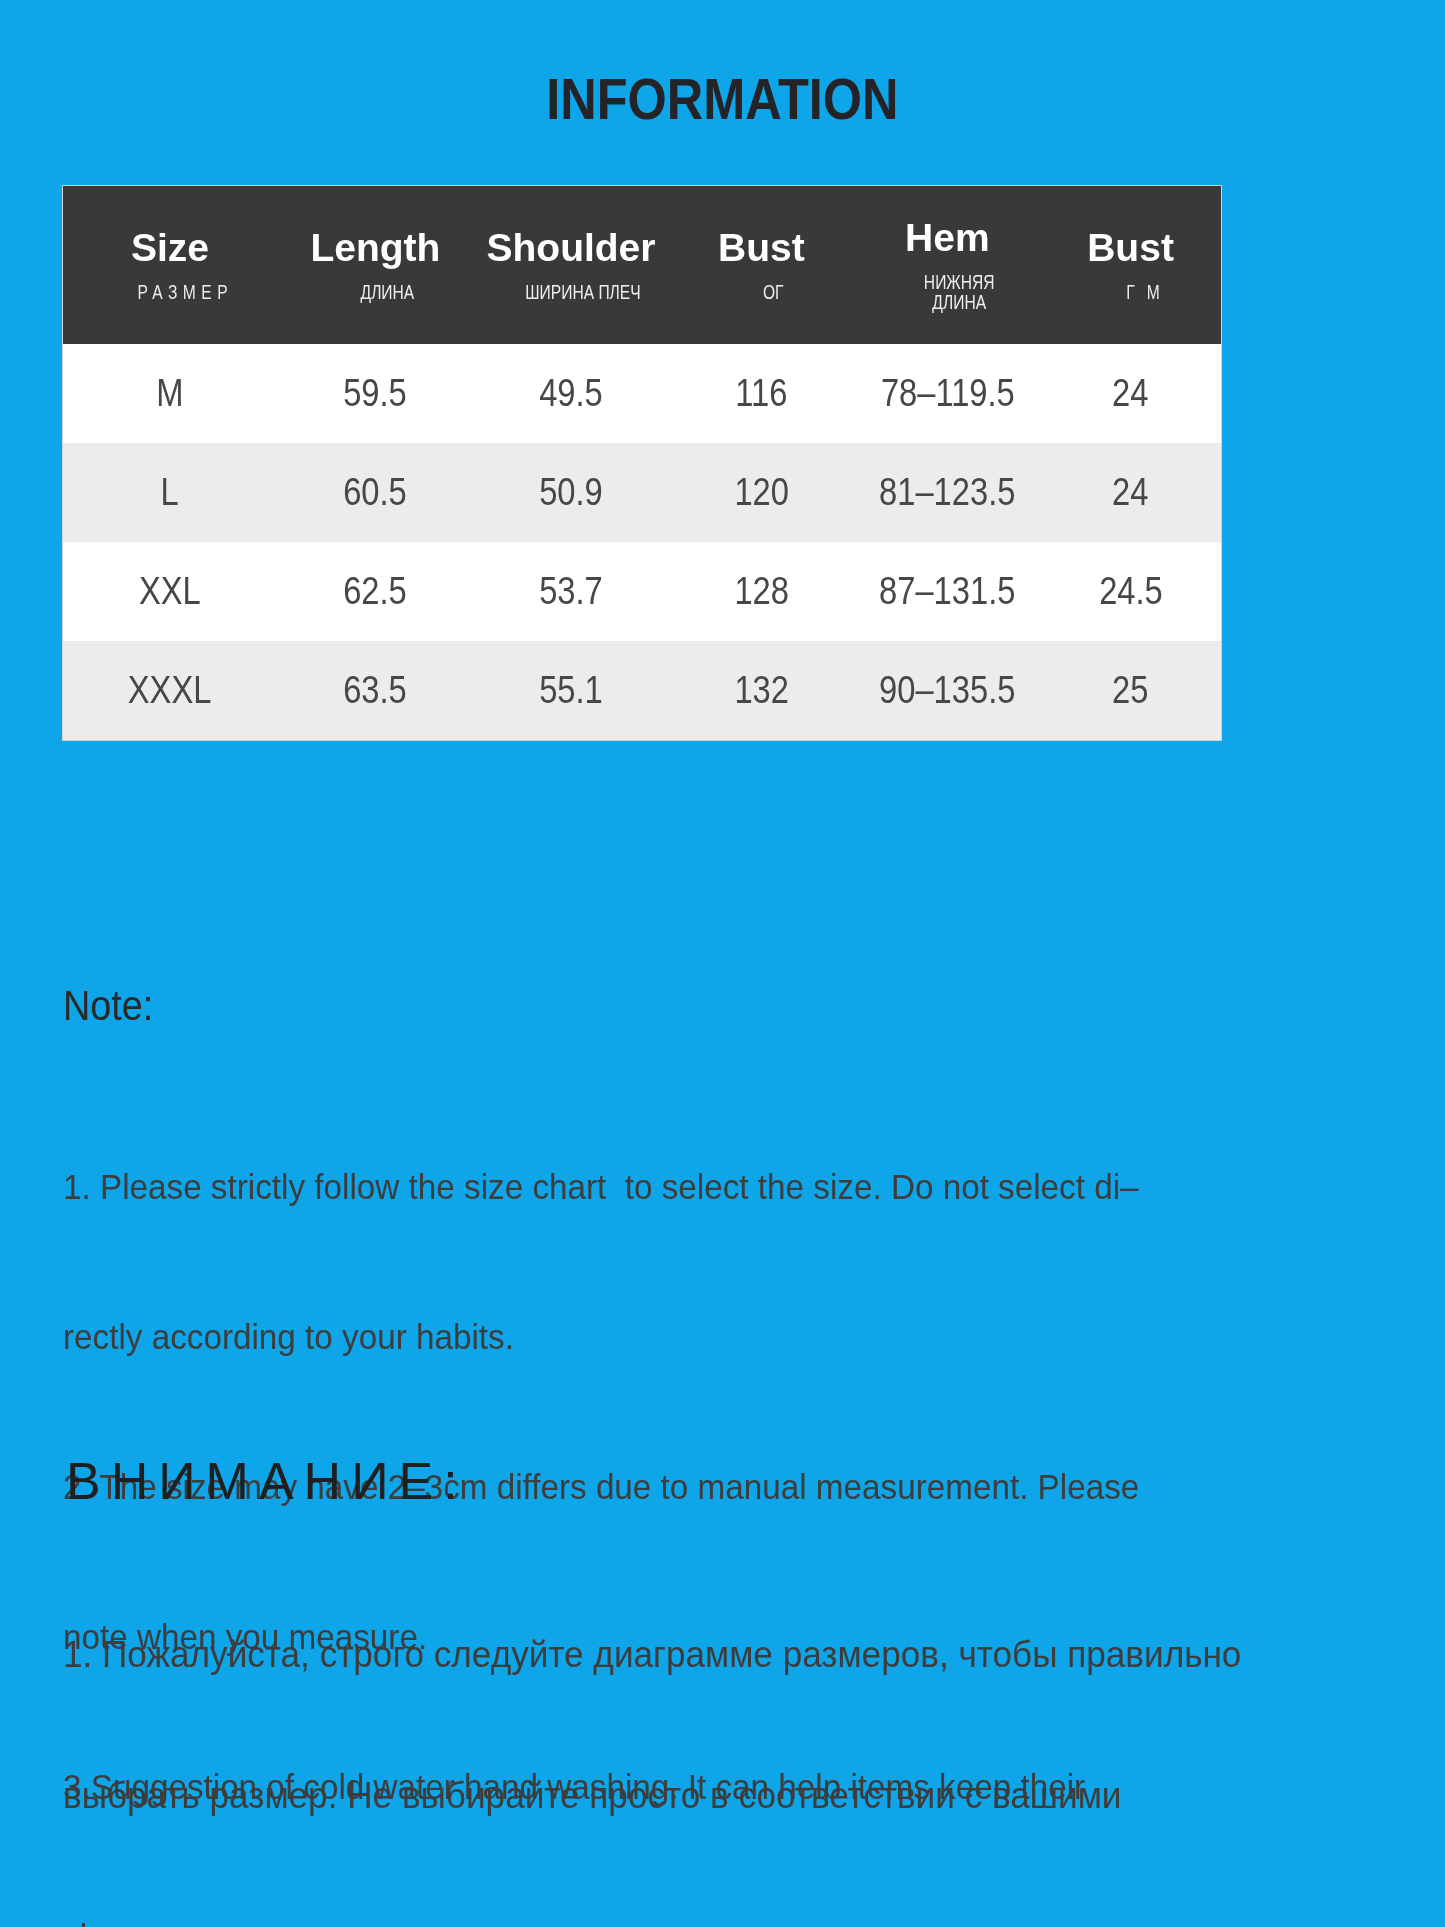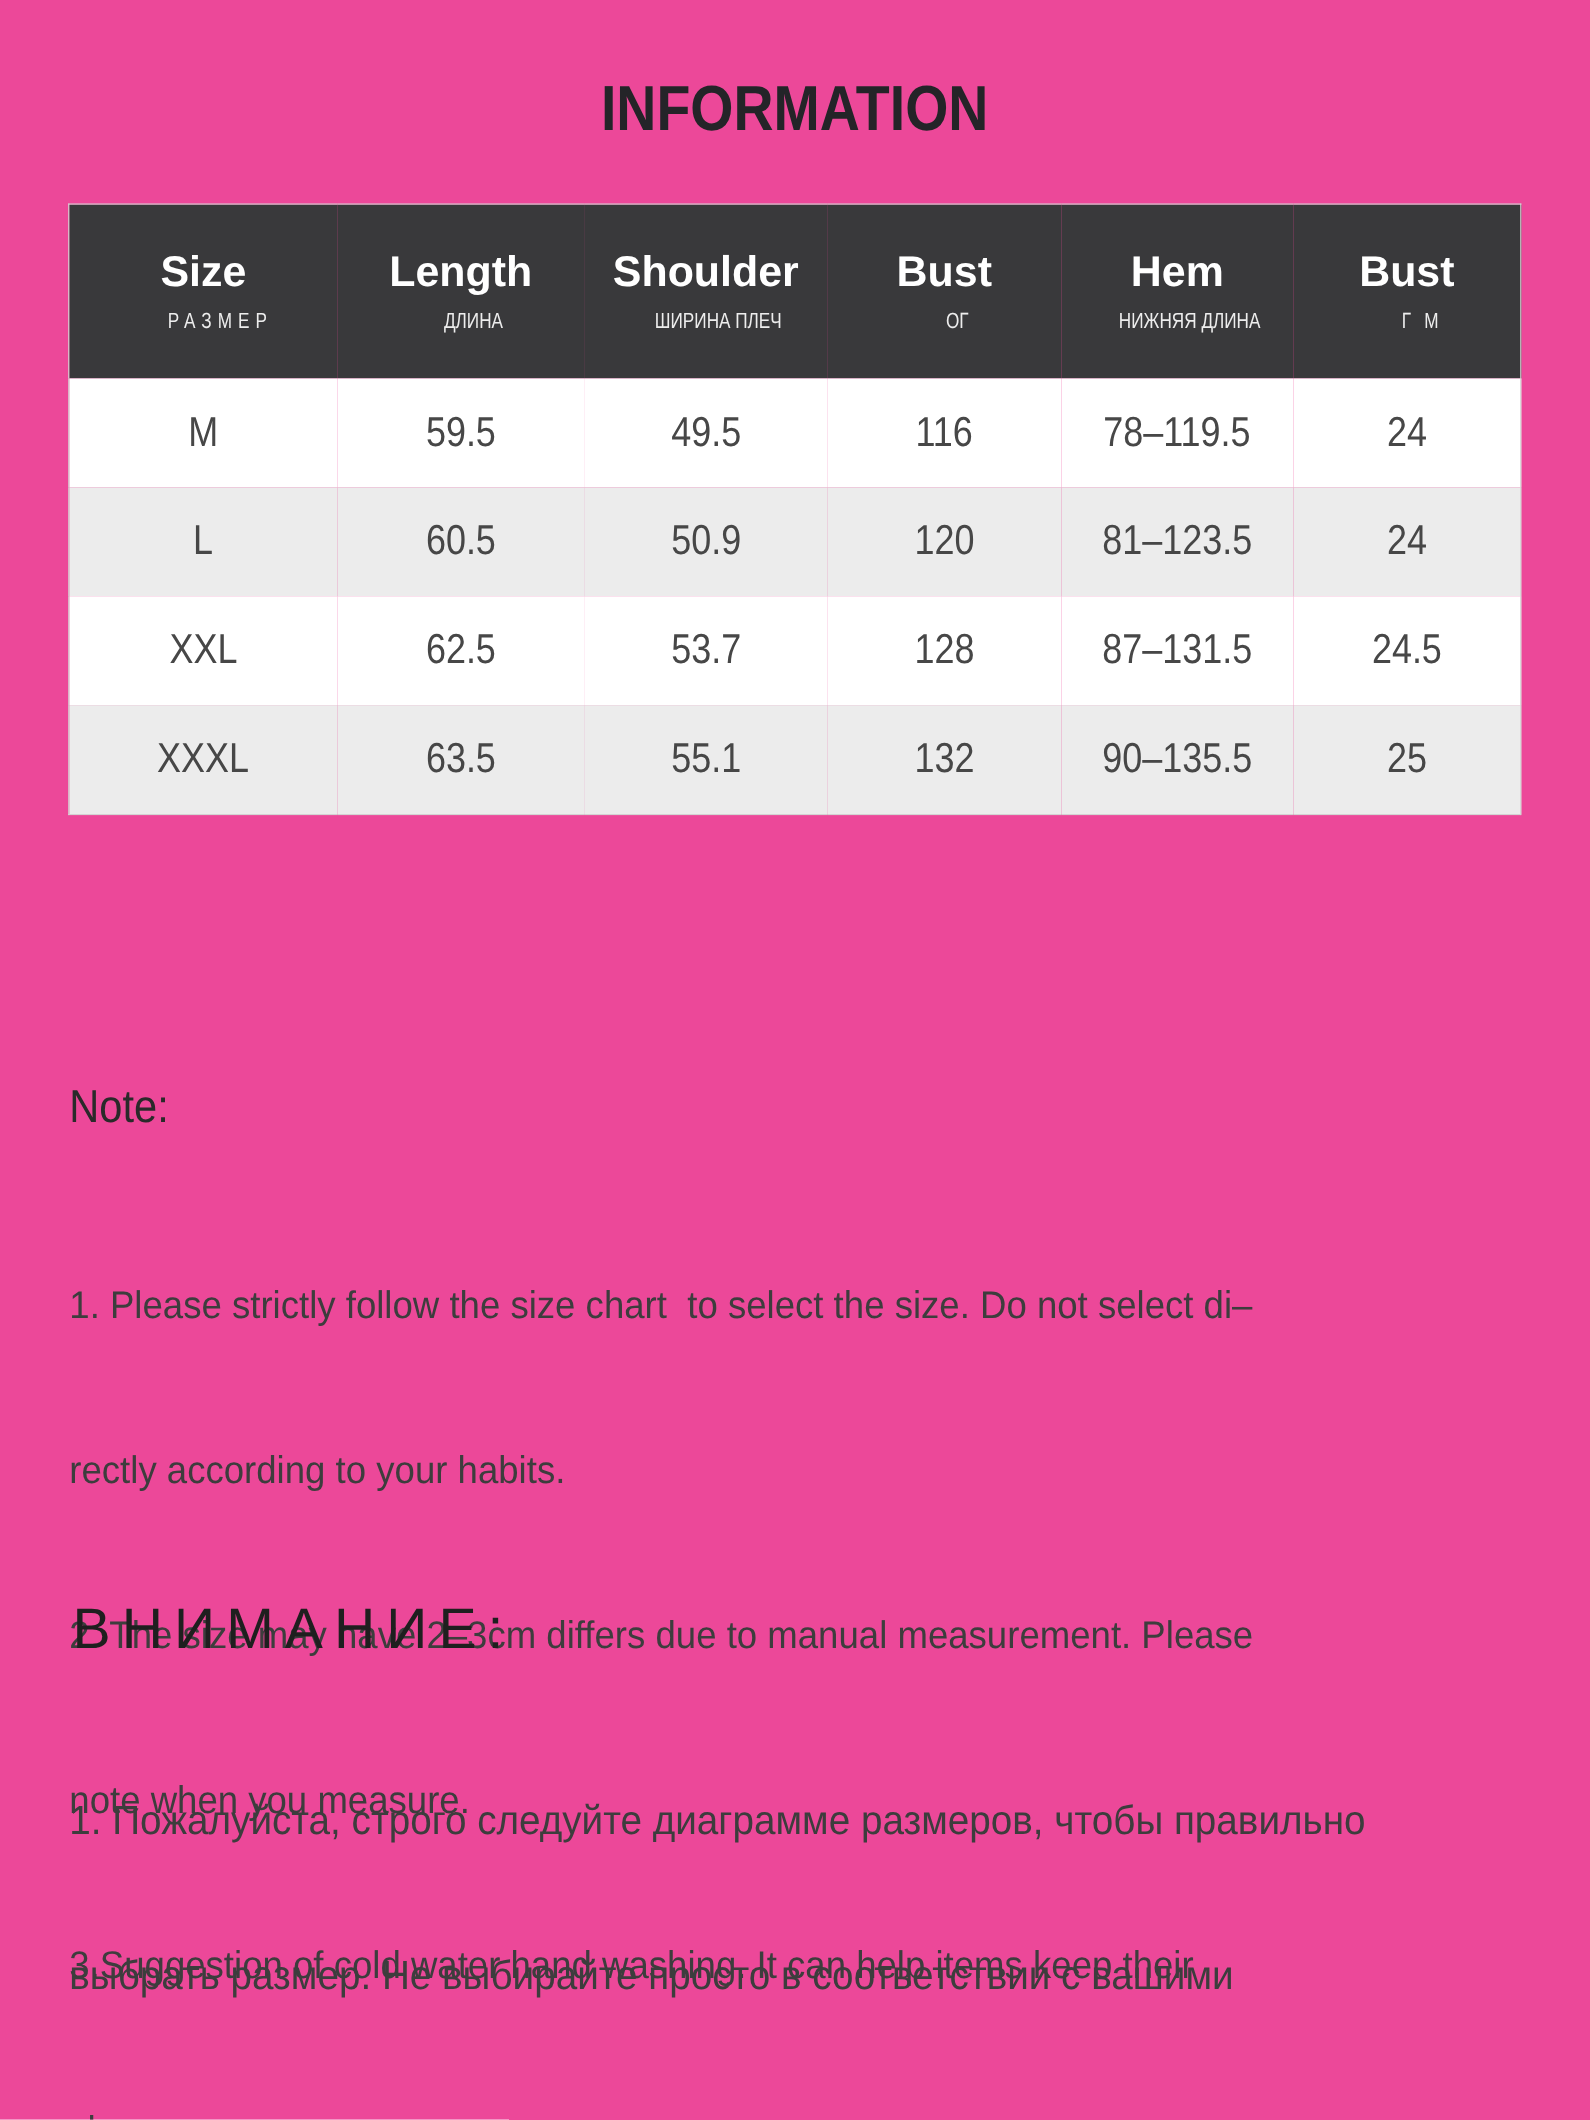--- a/index.html
+++ b/index.html
@@ -1,28 +1,28 @@
 <!DOCTYPE html>
 <html><head>
 <meta charset="utf-8">
 <style>
   html,body{margin:0;padding:0;background:#ffffff;}
   .page{
-    position:relative;width:1445px;height:1927px;background:#ec4899;
+    position:relative;width:1445px;height:1927px;background:#0ea5e9;
     font-family:"Liberation Sans","DejaVu Sans",sans-serif;color:#3c3c3c;overflow:hidden;
   }
   
   .title{
     position:absolute;top:70px;left:0;width:100%;margin:0;text-align:center;
     font-size:58px;font-weight:700;color:#242428;line-height:1;
   }
   .squeeze{display:inline-block;transform:scaleX(0.87);}
   
   .size-table{
-    position:absolute;left:62px;top:185px;width:1321px;
+    position:absolute;left:62px;top:185px;width:1160px;
     border-collapse:collapse;table-layout:fixed;
     border:1px solid #d3d3d3;
   }
   .size-table thead th{
     background:#39393b;height:158px;vertical-align:middle;padding:0;border:none;
   }
   .h-en{font-size:39px;font-weight:700;color:#ffffff;line-height:1.05;}
   .h-ru{margin-top:13px;font-size:20px;font-weight:400;color:#ededed;line-height:1;margin-left:23px;}
   .h-ru .rc{display:inline-block;transform:scaleX(0.78);}
   th.col-size .rc{letter-spacing:7px;margin-right:-7px;}

